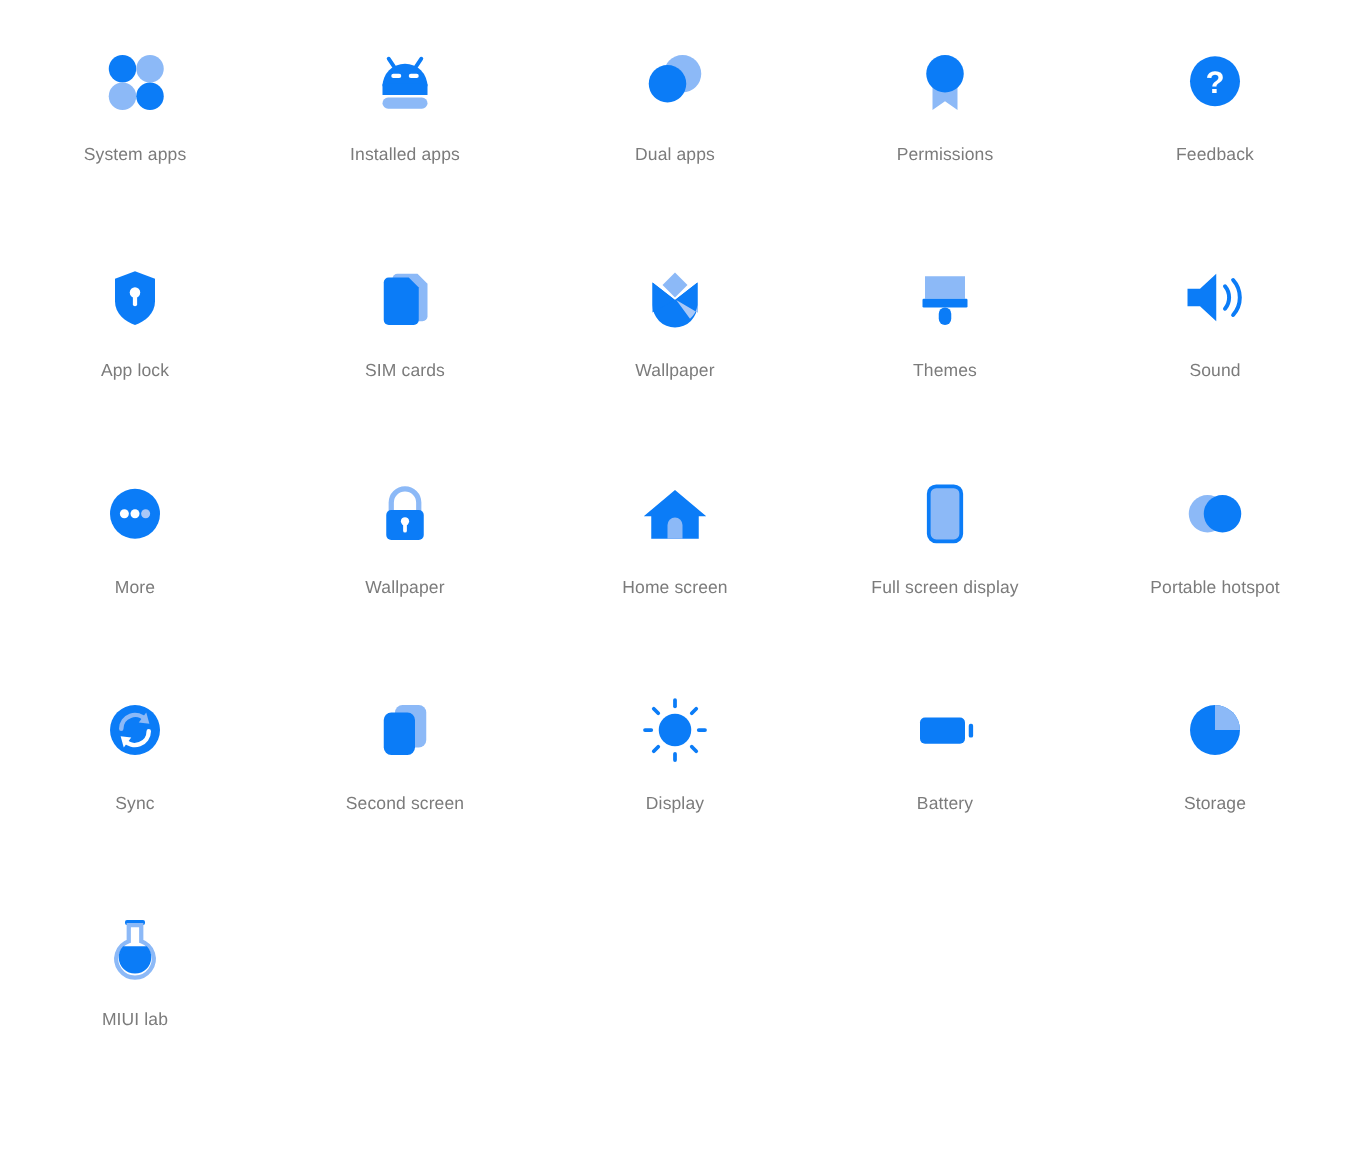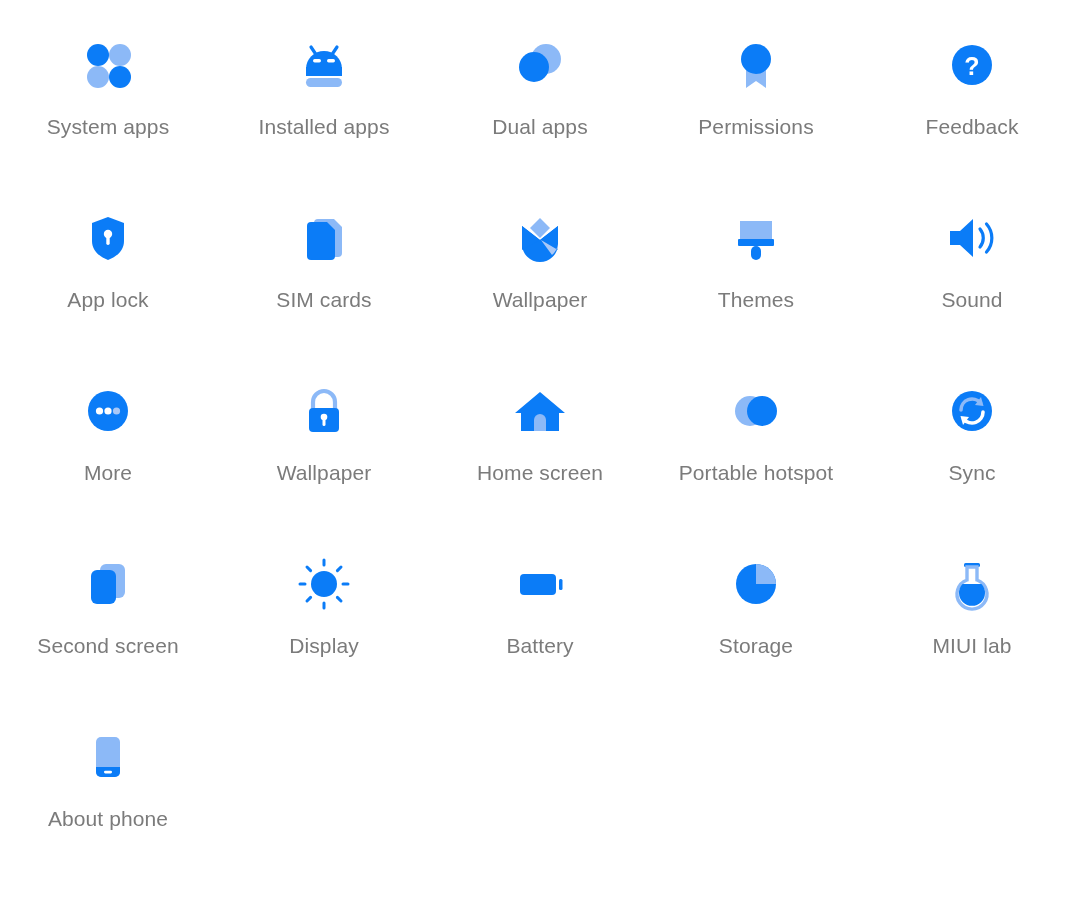--- a/index.html
+++ b/index.html
@@ -39,21 +39,21 @@
     justify-content: center;
     margin-top: 12px;
   }
   .icon-box svg {
     display: block;
     width: 64px;
     height: 64px;
   }
   .cell-label {
     margin-top: 19px;
-    font-size: 21px;
+    font-size: 14px;
     color: #7b7b7b;
     line-height: 1;
     text-align: left;
     white-space: nowrap;
     letter-spacing: 0.1px;
   }
 </style>
 </head>
 <body>
 
@@ -184,20 +184,28 @@
       <div class="cell-label">Wallpaper</div>
     </div>
     <div class="grid-cell">
       <div class="icon-box">
     <svg viewBox="0 0 64 64">
       <path d="M32 13 L57 34 L51 34 L51 52 L13 52 L13 34 L7 34 Z" fill="#0b7cf7"></path>
       <path d="M26 52 L26 41 a6 6 0 0 1 12 0 L38 52 Z" fill="#8cb9f7"></path>
     </svg>
       </div>
       <div class="cell-label">Home screen</div>
+    </div>
+    <div class="grid-cell">
+      <div class="icon-box">
+    <svg viewBox="0 0 64 64">
+      <rect x="19" y="10" width="26" height="44" rx="6" fill="#8cb9f7" stroke="#0b7cf7" stroke-width="3"></rect>
+    </svg>
+      </div>
+      <div class="cell-label">Full screen display</div>
     </div>
     <div class="grid-cell">
       <div class="icon-box">
     <svg viewBox="0 0 64 64">
       <circle cx="26" cy="32" r="15" fill="#8cb9f7"></circle>
       <circle cx="38" cy="32" r="15" fill="#0b7cf7"></circle>
     </svg>
       </div>
       <div class="cell-label">Portable hotspot</div>
     </div>
@@ -261,23 +269,13 @@
     <div class="grid-cell">
       <div class="icon-box">
     <svg viewBox="0 0 64 64">
       <rect x="24" y="11" width="16" height="4" rx="1.6" fill="#0b7cf7"></rect>
       <path d="M27 15 L27 28 A15 15 0 1 0 37 28 L37 15 Z" fill="none" stroke="#8cb9f7" stroke-width="3.4"></path>
       <path d="M22.5 32 A13 13 0 1 0 41.5 32 Z" fill="#0b7cf7"></path>
     </svg>
       </div>
       <div class="cell-label">MIUI lab</div>
     </div>
-    <div class="grid-cell">
-      <div class="icon-box">
-    <svg viewBox="0 0 64 64">
-      <rect x="20" y="12" width="24" height="40" rx="5" fill="#8cb9f7"></rect>
-      <path d="M20 42 h24 v5 a5 5 0 0 1 -5 5 h-14 a5 5 0 0 1 -5 -5 z" fill="#0b7cf7"></path>
-      <rect x="28" y="45.8" width="8" height="2.6" rx="1.3" fill="#ffffff"></rect>
-    </svg>
-      </div>
-      <div class="cell-label">About phone</div>
-    </div>
   </div>
 
 </body></html>

